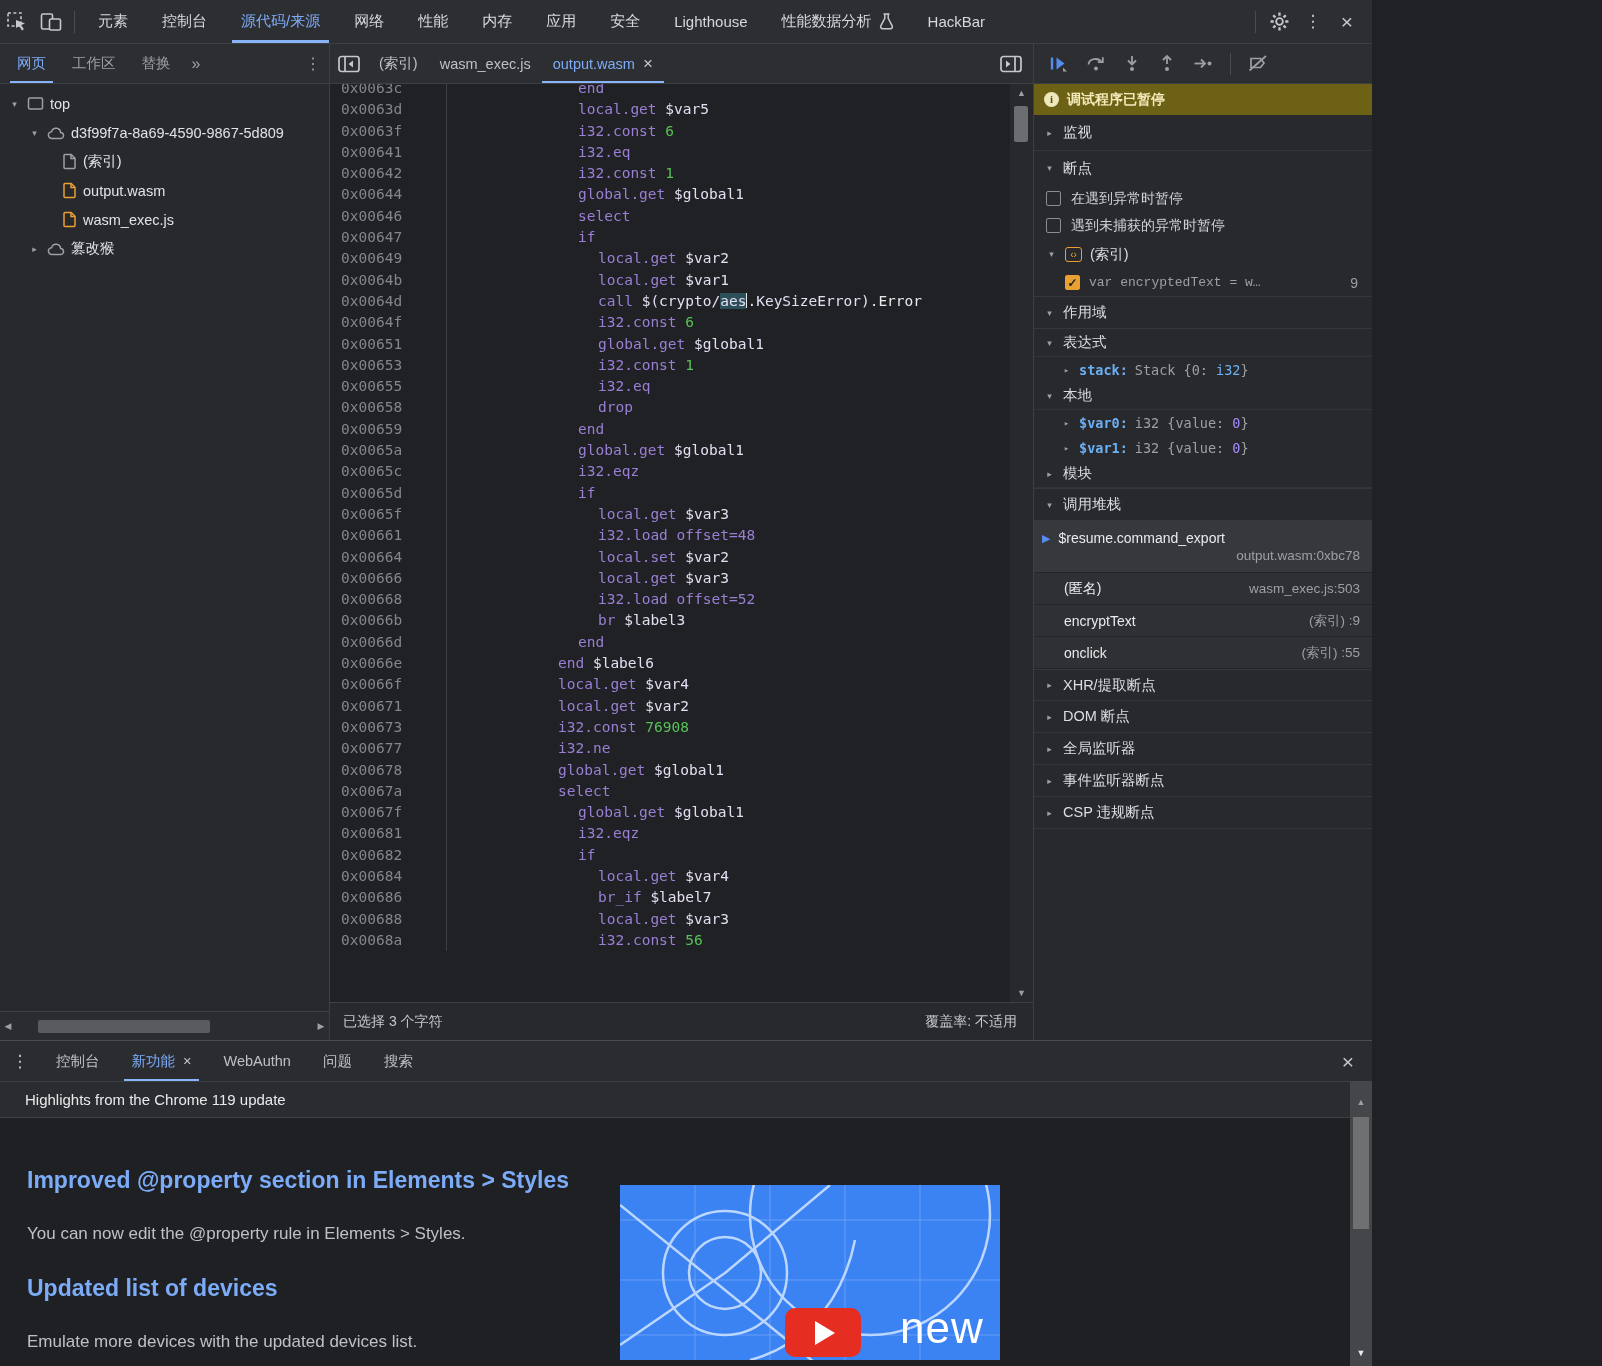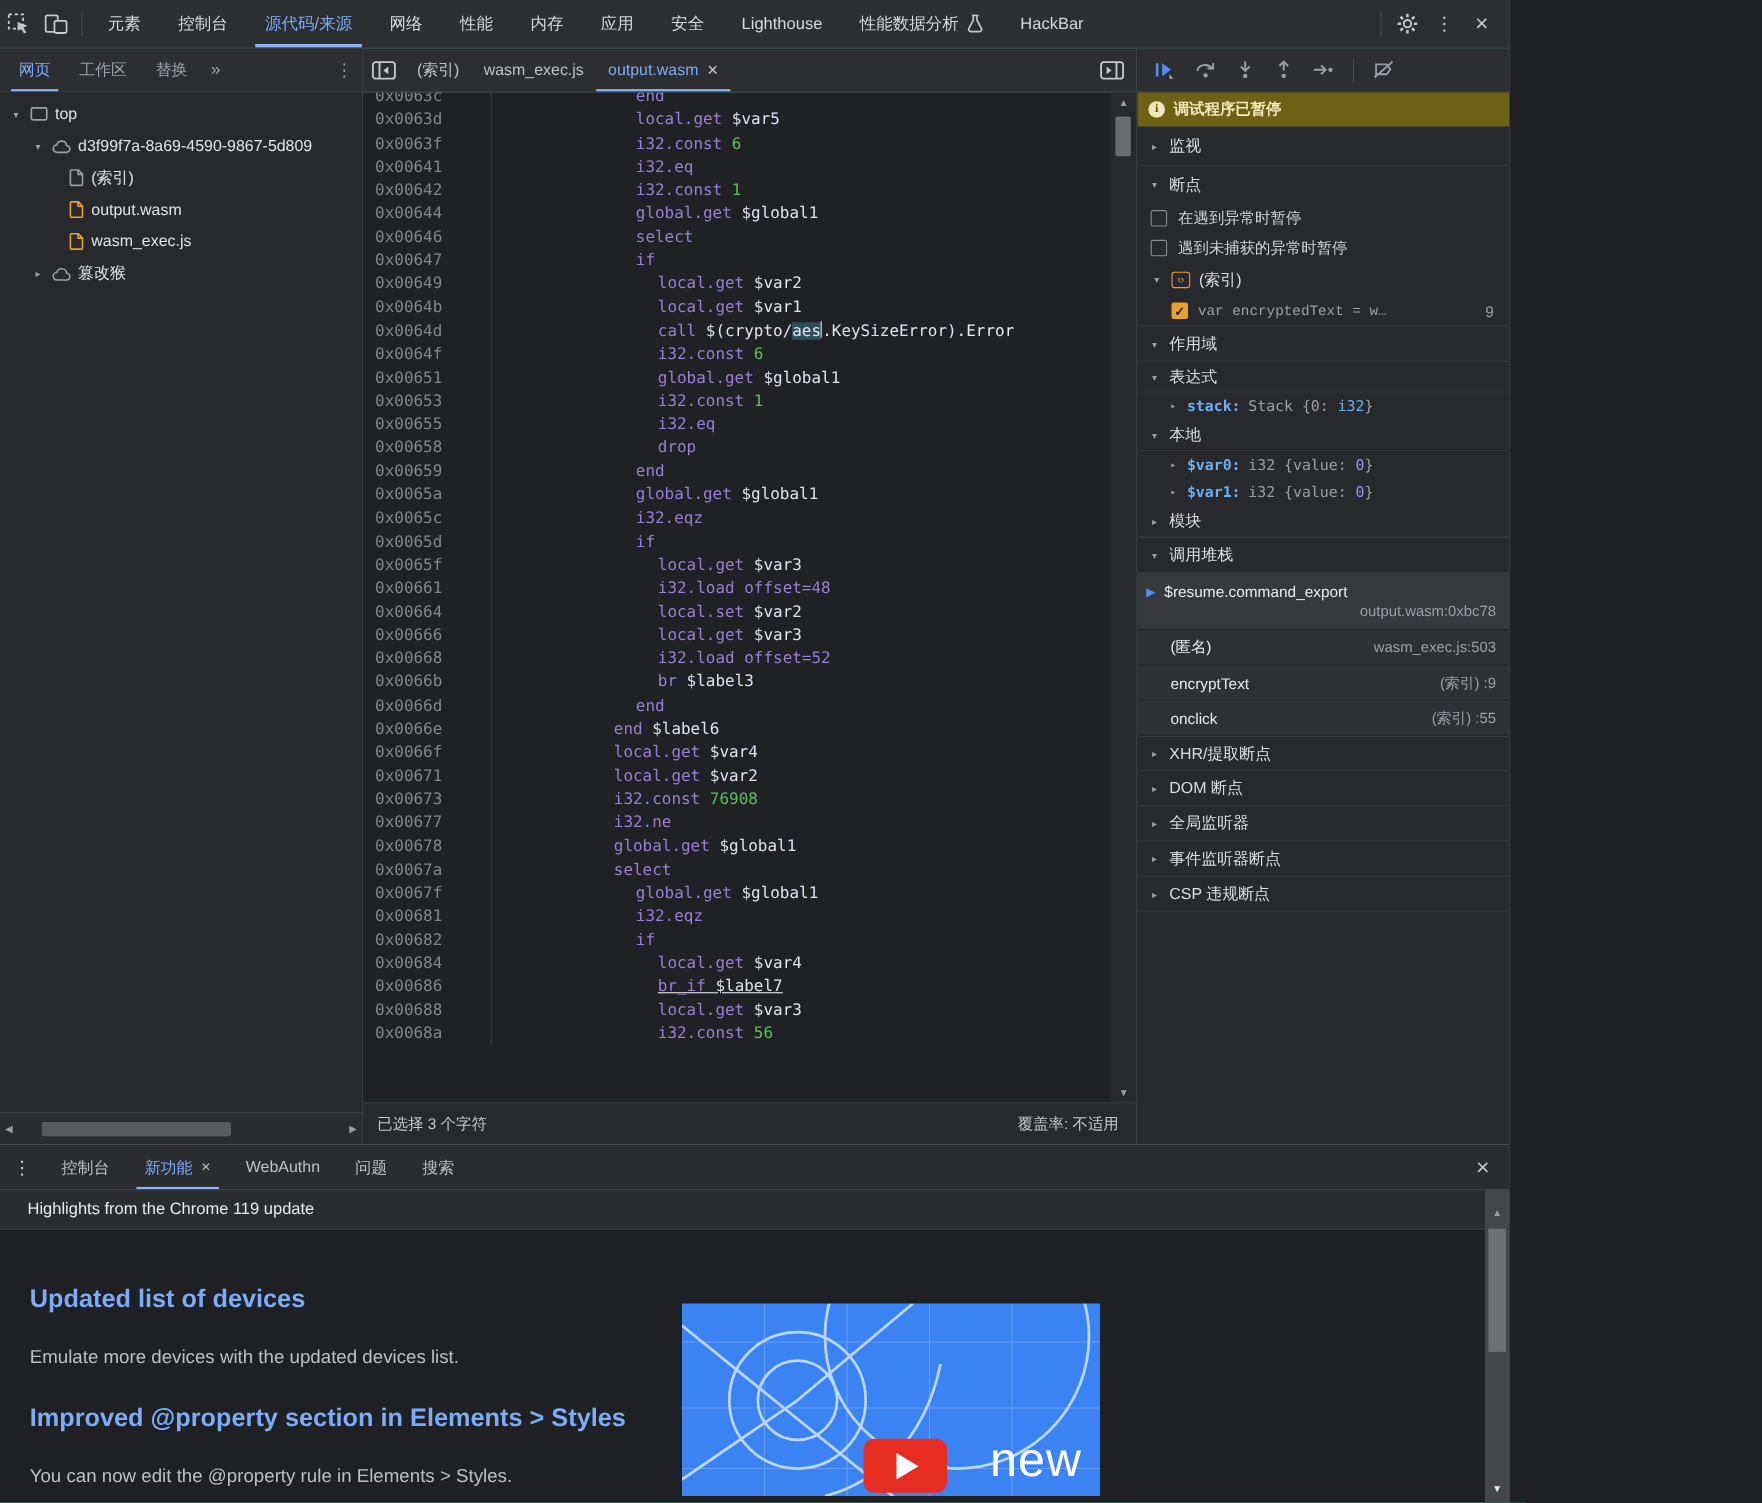--- a/index.html
+++ b/index.html
@@ -1,19 +1,19 @@
 <!DOCTYPE html>
 <html><head>
 <meta charset="utf-8">
 <style>
   * { box-sizing: border-box; }
   html,body { margin:0; padding:0; background:#202124; }
   .devtools {
     position:relative; width:1372px; height:1366px; overflow:hidden;
-    background:#5eead4; color:#e8eaed;
+    background:#0f766e; color:#e8eaed;
     font-family:"Liberation Sans", sans-serif; font-size:14px;
     -webkit-font-smoothing:antialiased;
   }
 
   
   .top-bar { height:44px; background:#2d2e31; border-bottom:1px solid #3c4043; display:flex; align-items:stretch; }
   .top-bar .icon-btn { width:34px; display:flex; align-items:center; justify-content:center; cursor:pointer; }
   .vsep { width:1px; height:22px; background:#4a4c50; align-self:center; margin:0 6px; }
   .main-tab { padding:0 17px; display:flex; align-items:center; gap:7px; color:#d5d8dc; font-size:15px; position:relative; cursor:pointer; white-space:nowrap; }
   .main-tab.active { color:#7cacf8; }
@@ -327,21 +327,21 @@
               <div class="cl"><span class="addr">0x0066f</span><span style="padding-left: 111px;"><span class="tok-k">local.get </span><span class="tok-v">$var4</span></span></div>
               <div class="cl"><span class="addr">0x00671</span><span style="padding-left: 111px;"><span class="tok-k">local.get </span><span class="tok-v">$var2</span></span></div>
               <div class="cl"><span class="addr">0x00673</span><span style="padding-left: 111px;"><span class="tok-k">i32.const </span><span class="tok-n">76908</span></span></div>
               <div class="cl"><span class="addr">0x00677</span><span style="padding-left: 111px;"><span class="tok-k">i32.ne</span></span></div>
               <div class="cl"><span class="addr">0x00678</span><span style="padding-left: 111px;"><span class="tok-k">global.get </span><span class="tok-v">$global1</span></span></div>
               <div class="cl"><span class="addr">0x0067a</span><span style="padding-left: 111px;"><span class="tok-k">select</span></span></div>
               <div class="cl"><span class="addr">0x0067f</span><span style="padding-left: 131px;"><span class="tok-k">global.get </span><span class="tok-v">$global1</span></span></div>
               <div class="cl"><span class="addr">0x00681</span><span style="padding-left: 131px;"><span class="tok-k">i32.eqz</span></span></div>
               <div class="cl"><span class="addr">0x00682</span><span style="padding-left: 131px;"><span class="tok-k">if</span></span></div>
               <div class="cl"><span class="addr">0x00684</span><span style="padding-left: 151px;"><span class="tok-k">local.get </span><span class="tok-v">$var4</span></span></div>
-              <div class="cl"><span class="addr">0x00686</span><span style="padding-left: 151px; text-decoration: underline;"><span class="tok-k">br_if </span><span class="tok-v">$label7</span></span></div>
+              <div class="cl"><span class="addr">0x00686</span><span style="padding-left: 151px;"><span class="tok-k">br_if </span><span class="tok-v">$label7</span></span></div>
               <div class="cl"><span class="addr">0x00688</span><span style="padding-left: 151px;"><span class="tok-k">local.get </span><span class="tok-v">$var3</span></span></div>
               <div class="cl"><span class="addr">0x0068a</span><span style="padding-left: 151px;"><span class="tok-k">i32.const </span><span class="tok-n">56</span></span></div>
             </div>
         </div>
         <div class="vscroll">
           <div class="up">▲</div>
           <div class="v-thumb"></div>
           <div class="down">▼</div>
         </div>
       </div>
@@ -513,26 +513,26 @@
           <div class="dr-tab">
             <span>搜索</span>
           </div>
         </div>
       <div class="drawer-close glyph close-x">×</div>
     </div>
     <div class="drawer-header">Highlights from the Chrome 119 update</div>
     <div class="drawer-content">
       <div id="articles">
           <div class="article">
+            <h2>Improved @property section in Elements &gt; Styles</h2>
+            <p>You can now edit the @property rule in Elements &gt; Styles.</p>
+          </div>
+          <div class="article">
             <h2>Updated list of devices</h2>
             <p>Emulate more devices with the updated devices list.</p>
-          </div>
-          <div class="article">
-            <h2>Improved @property section in Elements &gt; Styles</h2>
-            <p>You can now edit the @property rule in Elements &gt; Styles.</p>
           </div>
         </div>
       <div class="video-thumb">
         <svg width="380" height="175" viewBox="0 0 380 175">
           <g stroke="#9cc3fb" stroke-width="1" opacity="0.45">
             <path d="M75 0v175M150 0v175M225 0v175M300 0v175M0 35h380M0 95h380M0 150h380"></path>
           </g>
           <g stroke="#bcd7ff" stroke-width="2.5" fill="none">
             <circle cx="105" cy="88" r="62"></circle>
             <circle cx="105" cy="88" r="36"></circle>

